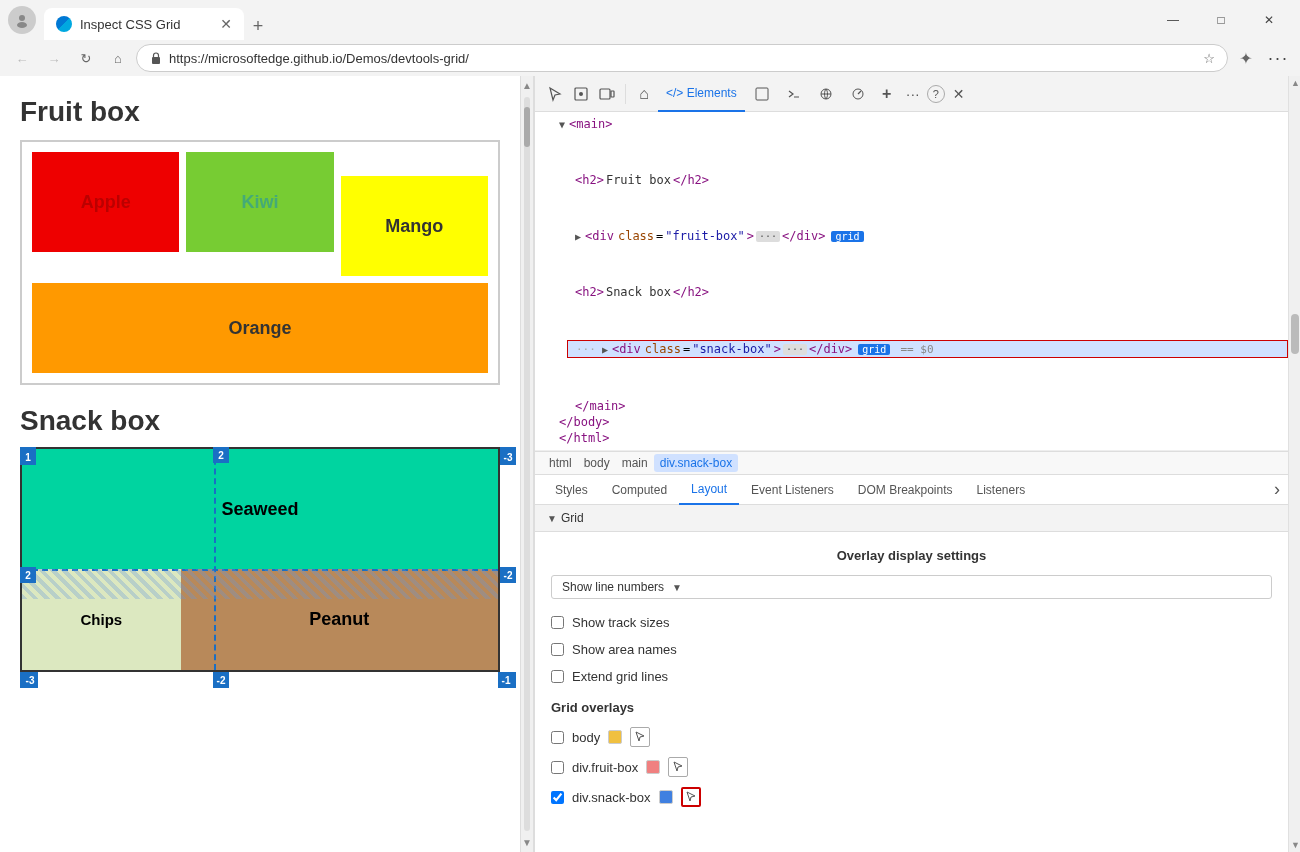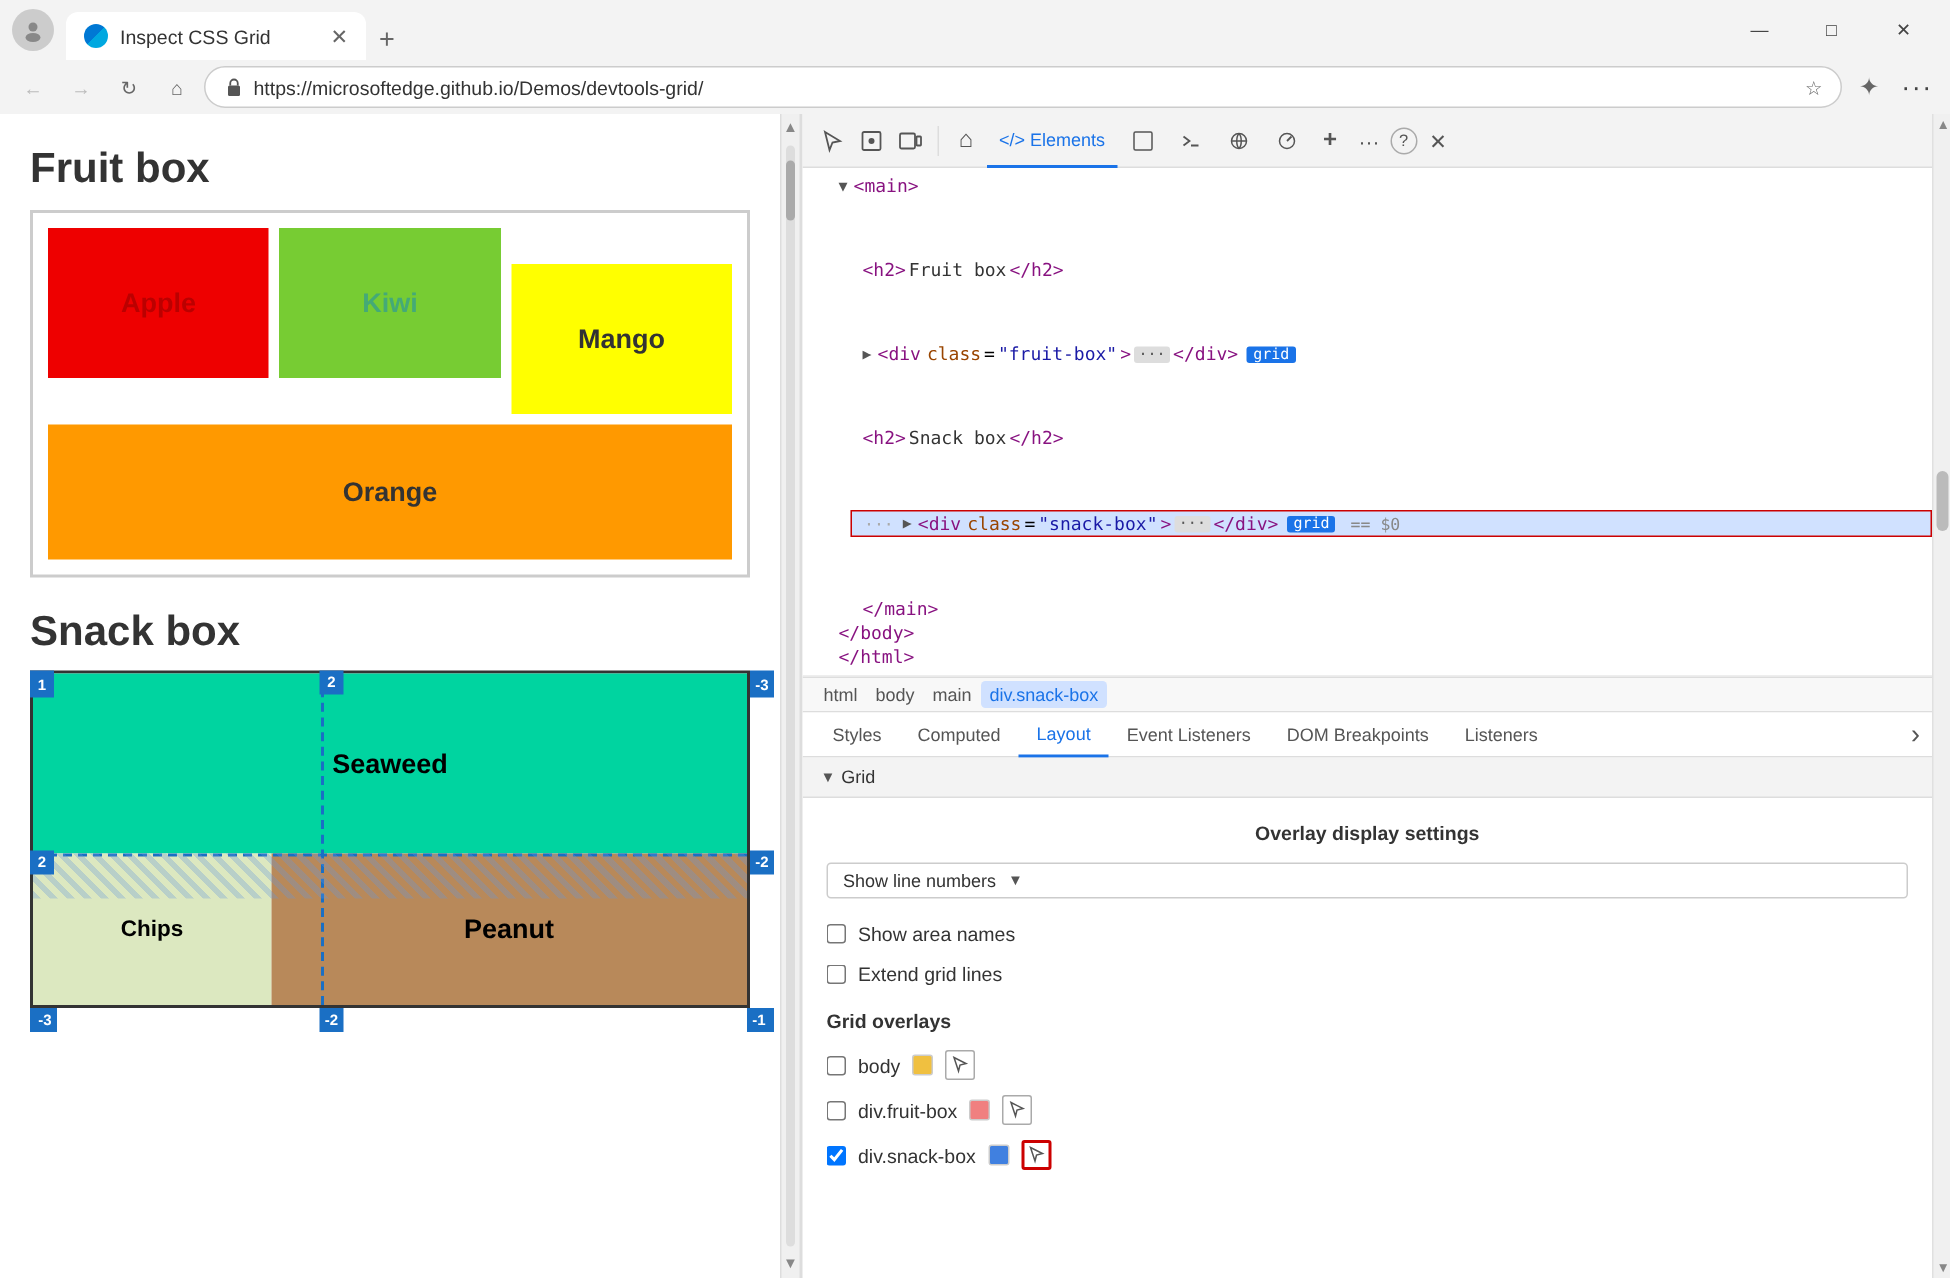--- a/index.html
+++ b/index.html
@@ -385,20 +385,24 @@
 
           <div class="subsection-title">Overlay display settings</div>
 
           <div class="dropdown-row">
             <div class="dropdown-btn">
               <span>Show line numbers</span>
               <span class="dropdown-arrow">▼</span>
             </div>
           </div>
 
+          <div class="checkbox-row">
+            <input type="checkbox" id="cb1" style="">
+            <label class="checkbox-label" for="cb1">Show track sizes</label>
+          </div>
 
           <div class="checkbox-row">
             <input type="checkbox" id="cb2" style="">
             <label class="checkbox-label" for="cb2">Show area names</label>
           </div>
 
           <div class="checkbox-row">
             <input type="checkbox" id="cb3" style="">
             <label class="checkbox-label" for="cb3">Extend grid lines</label>
           </div>

